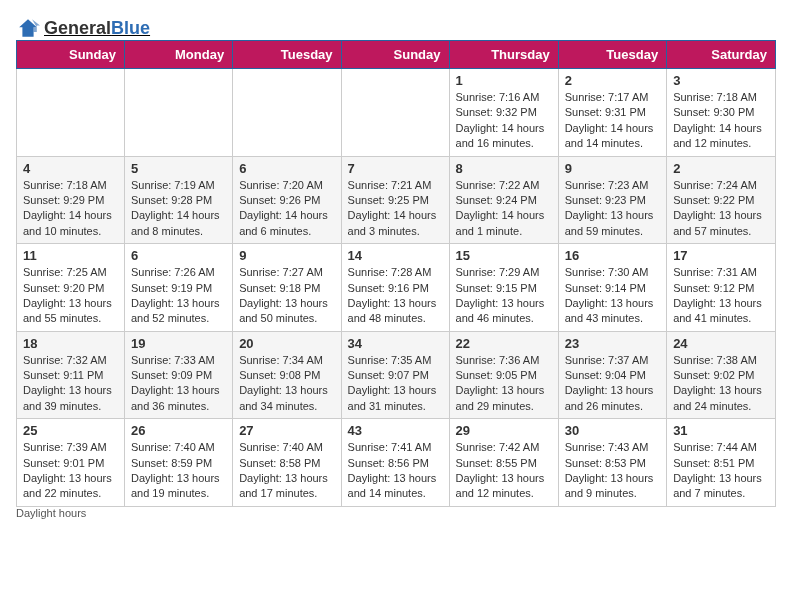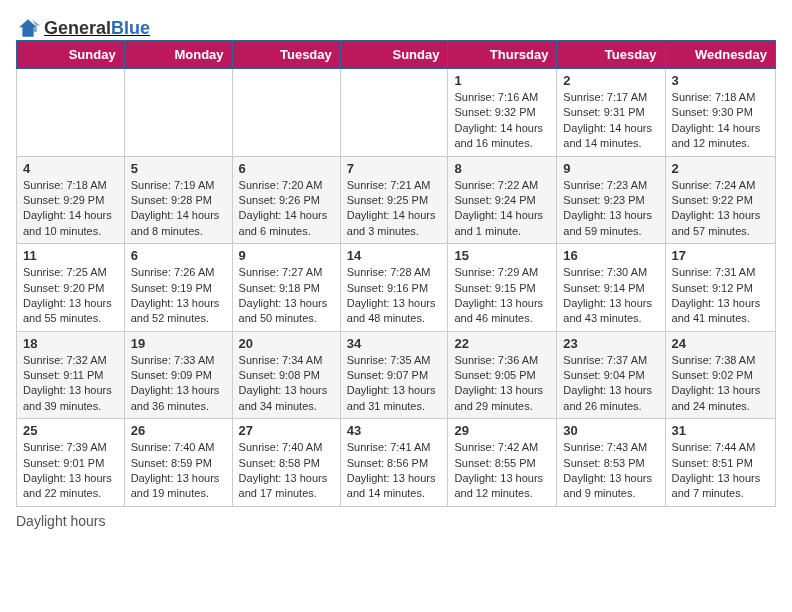--- a/index.html
+++ b/index.html
@@ -72,22 +72,21 @@
     }
     .day-info {
       color: #333;
       line-height: 1.4;
       font-size: 11px;
     }
     .empty-cell {
       background: #fff;
     }
     .footer-note {
-      margin-top: 6px;
-      font-size: 14px;
+      font-size: 11px;
       color: #555;
     }
   </style>
 </head>
 <body>
 
 <div class="header-area">
   <div class="logo">
     <svg class="logo-icon" viewBox="0 0 30 30" width="30" height="30">
       <polygon points="15,4 26,14 22,14 22,26 8,26 8,14 4,14" fill="#2e6db4"></polygon>
@@ -103,21 +102,21 @@
 
 <table class="calendar-table">
   <thead>
     <tr>
     <th>Sunday</th>
         <th>Monday</th>
         <th>Tuesday</th>
         <th>Sunday</th>
         <th>Thursday</th>
         <th>Tuesday</th>
-        <th>Wednesday</th>
+        <th>Saturday</th>
       </tr>
   </thead>
   <tbody id="calendar-body">
   <tr>
         <td class="empty-cell"></td>
         <td class="empty-cell"></td>
         <td class="empty-cell"></td>
         <td class="empty-cell"></td>
         <td>
           <div class="day-number">1</div>

